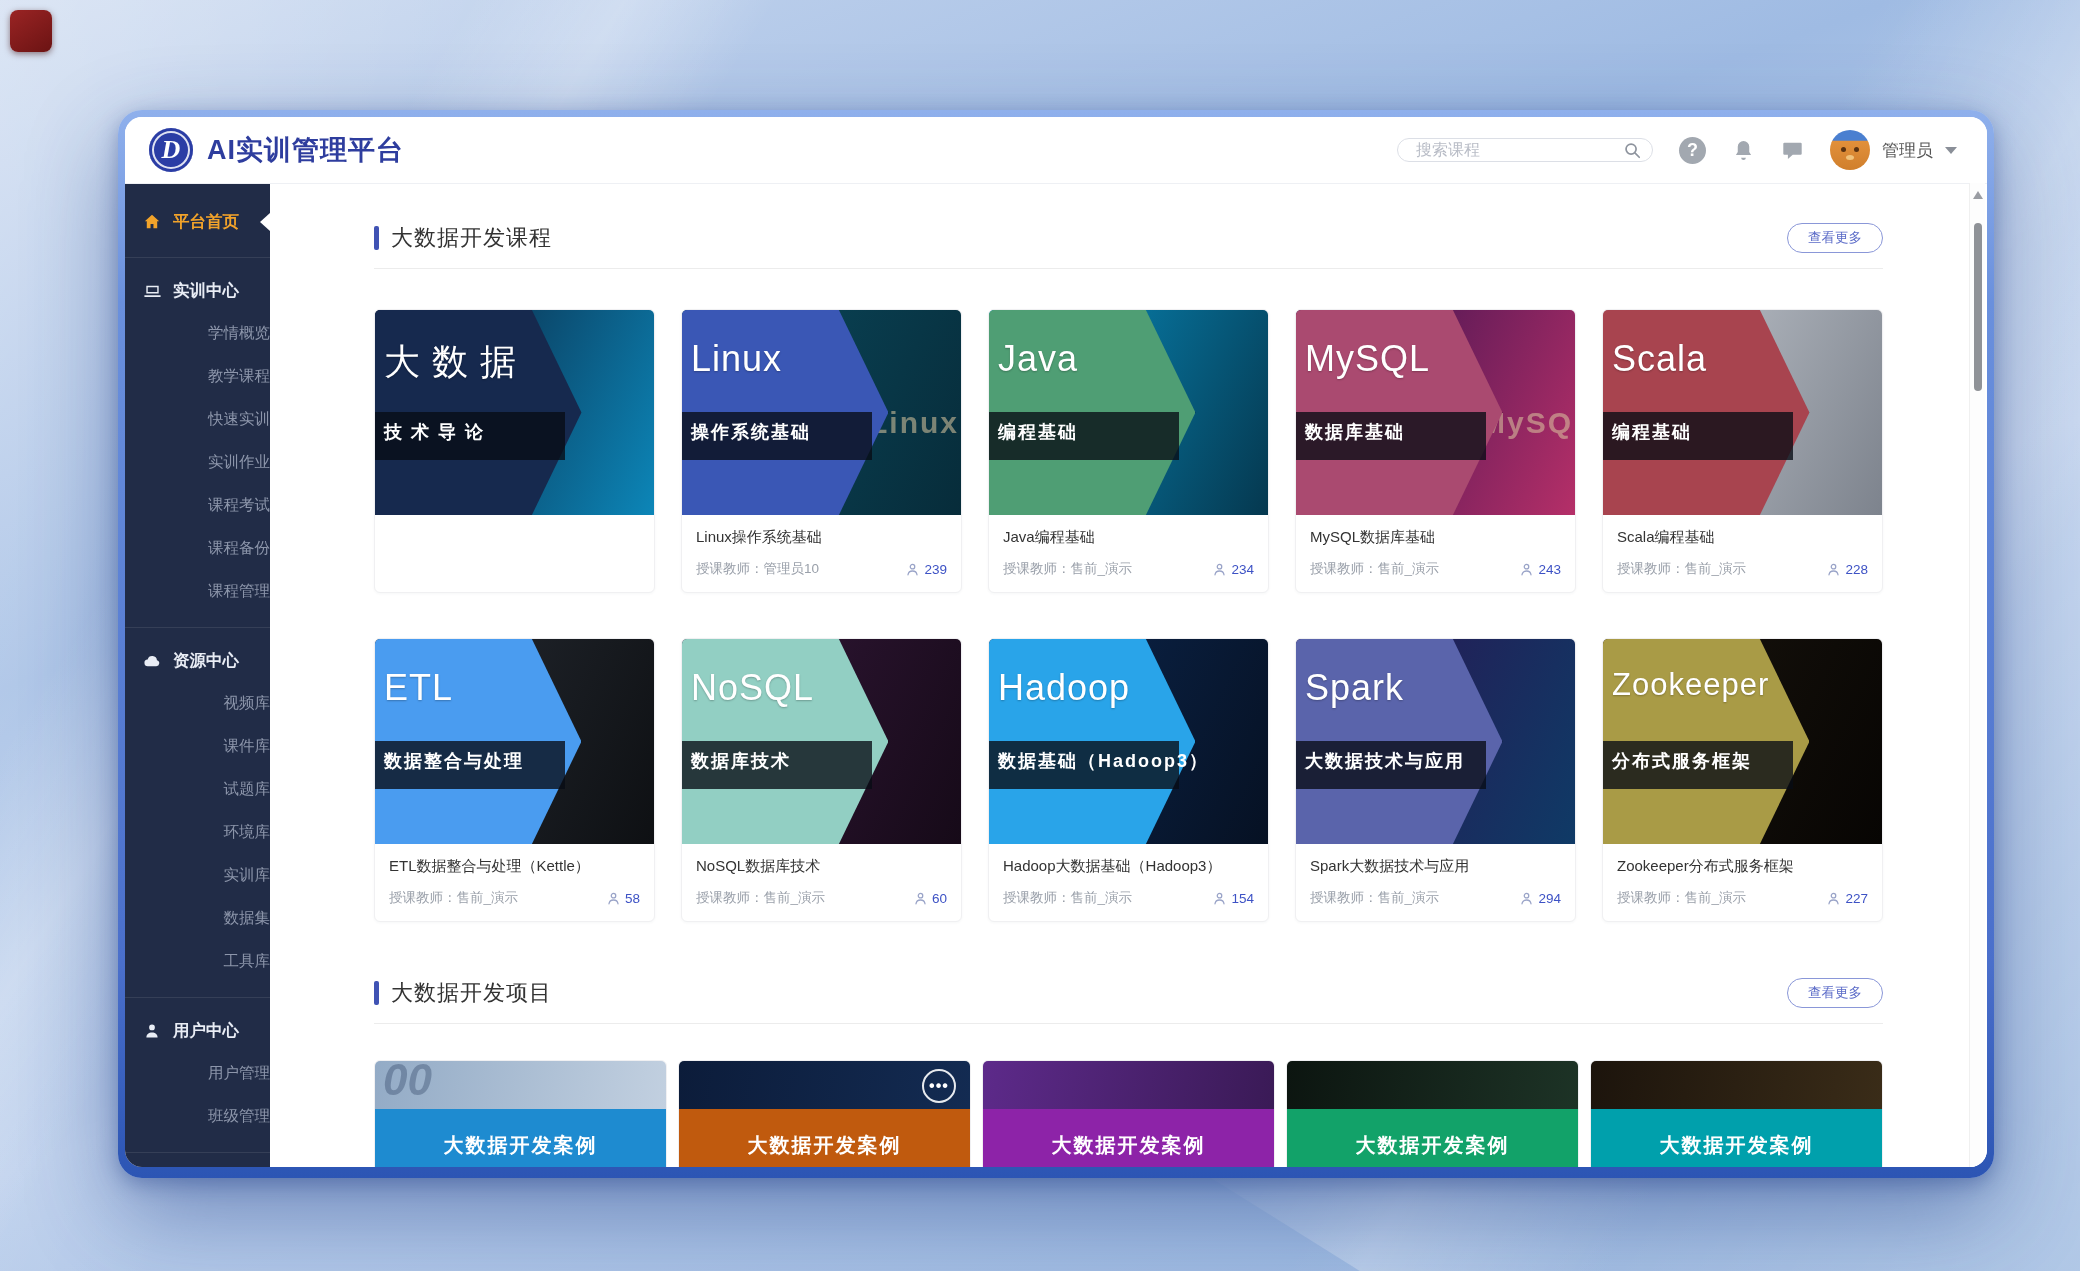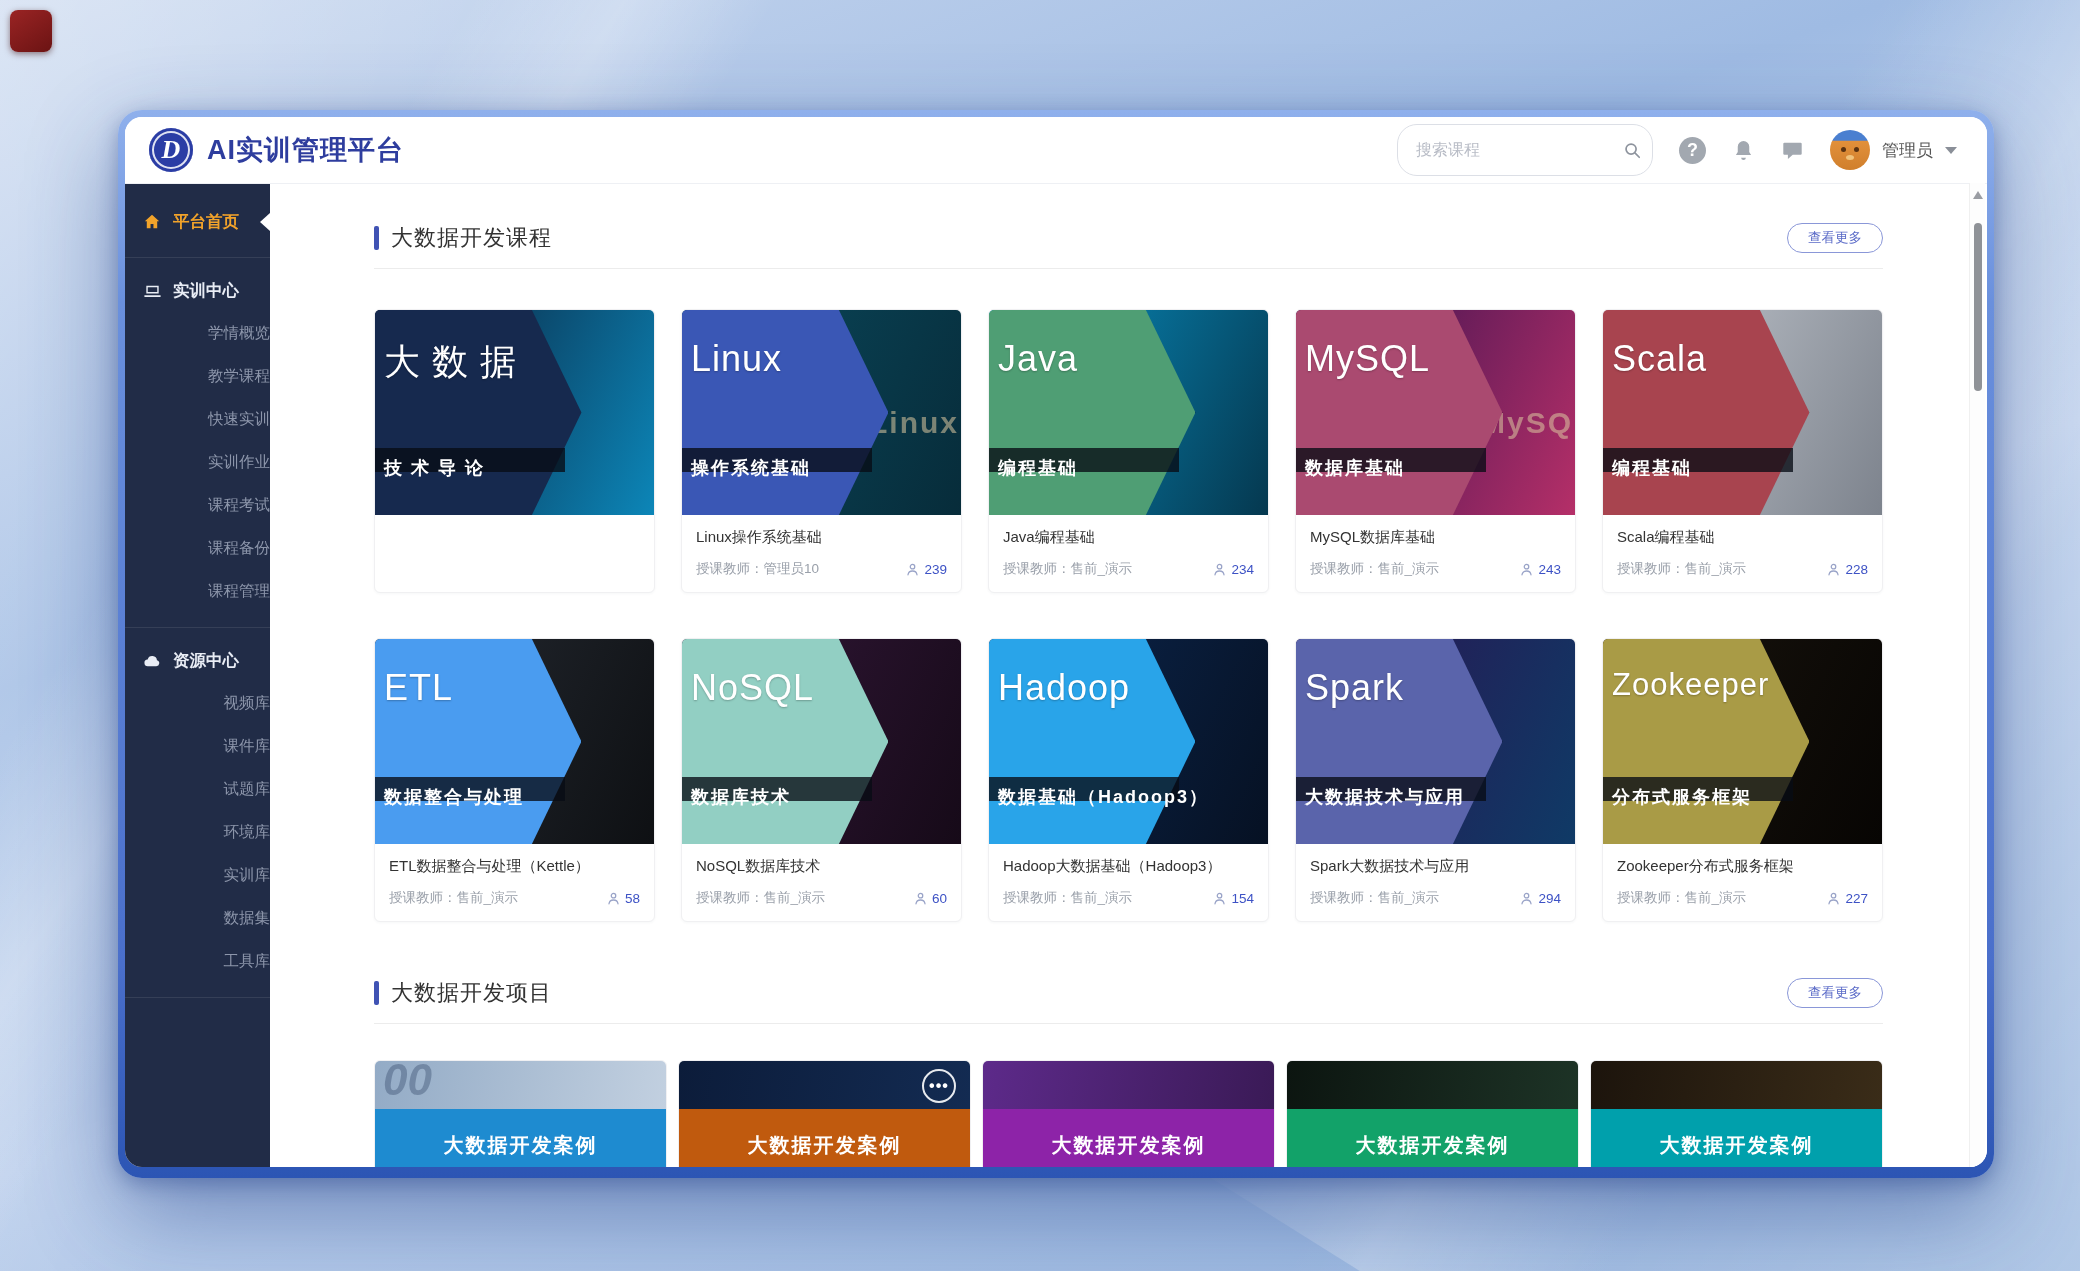--- a/index.html
+++ b/index.html
@@ -28,21 +28,21 @@
 
   
   .hd{ height:66px; flex:0 0 66px; background:#fff; display:flex; align-items:center;
     padding:0 30px 0 24px; box-shadow:0 1px 0 #eef0f4; position:relative; z-index:3;}
   .logo{ width:44px; height:44px; border-radius:50%; background:#2b3da5; color:#fff;
     display:flex; align-items:center; justify-content:center; font-size:26px; font-weight:bold;
     font-family:"Liberation Serif","DejaVu Serif",serif; font-style:italic;
     box-shadow:inset 0 0 0 3px #2b3da5, inset 0 0 0 5px rgba(255,255,255,.85);}
   .app-title{ margin-left:14px; font-size:27px; font-weight:bold; color:#2e3d9e; letter-spacing:1px;}
   .hd-right{ margin-left:auto; display:flex; align-items:center; gap:26px;}
-  .search{ width:256px; height:52px; border:1px solid #dcdfe6; border-radius:20px;
+  .search{ width:256px; height:24px; border:1px solid #dcdfe6; border-radius:20px;
     display:flex; align-items:center; padding:0 14px 0 18px; background:#fff;}
   .search input{ border:none; outline:none; flex:1; font-size:16px; color:#333; background:transparent;
     font-family:inherit;}
   .search input::placeholder{ color:#b8bcc6;}
   .search .sic{ color:#8e949e; display:flex;}
   .hic{ color:#a2a8b0; display:flex; align-items:center; cursor:pointer;}
   .qmark{ width:27px; height:27px; border-radius:50%; background:#a2a8b0; color:#fff;
     font-size:18px; font-weight:bold; display:flex; align-items:center; justify-content:center;}
   .avatar{ width:40px; height:40px; border-radius:50%; overflow:hidden; position:relative;
     background:linear-gradient(180deg,#4a7fd0 0%,#4a7fd0 26%,#e2903a 27%,#d07f2c 100%);}
@@ -81,23 +81,23 @@
 
   .grid{ display:grid; grid-template-columns:repeat(5,1fr); column-gap:26px; row-gap:45px; margin-top:40px;}
   .card{ background:#fff; border:1px solid #f0f0f2; border-radius:6px; overflow:hidden; cursor:pointer;
     box-shadow:0 1px 3px rgba(30,40,80,.04);}
   .thumb{ height:205px; position:relative; overflow:hidden;}
   .arrow{ position:absolute; left:0; top:0; bottom:0; width:74%;
     clip-path:polygon(0 0,76% 0,100% 50%,76% 100%,0 100%);
     filter:drop-shadow(3px 0 1px rgba(0,0,0,.35));}
   .tt-big{ position:absolute; left:9px; top:28px; color:#fff; font-weight:normal; font-size:36px;
     letter-spacing:1px; white-space:nowrap; text-shadow:0 1px 2px rgba(0,0,0,.25);}
-  .tt-band{ position:absolute; left:0; top:102px; height:24px; width:68%;
+  .tt-band{ position:absolute; left:0; top:102px; height:48px; width:68%;
     background:rgba(8,12,20,.78); color:#fff; font-size:18px; font-weight:bold;
-    line-height:40px; padding-left:9px; letter-spacing:2px; white-space:nowrap;margin-top:36px;}
+    line-height:40px; padding-left:9px; letter-spacing:2px; white-space:nowrap;}
   .wm{ position:absolute; color:rgba(220,200,160,.55); font-weight:bold; font-size:30px;
     right:2px; top:96px; letter-spacing:2px;}
   .cap{ padding:13px 14px 14px;}
   .cname{ font-size:15px; color:#333; white-space:nowrap; overflow:hidden; text-overflow:ellipsis;}
   .meta{ margin-top:13px; display:flex; align-items:center; font-size:13.5px; color:#9aa0aa;}
   .teacher{ flex:1; white-space:nowrap; overflow:hidden; text-overflow:ellipsis;}
   .cnt{ display:flex; align-items:center; gap:4px; color:#3d52c5; margin-left:8px;}
   .cnt .sic{ color:#9aa4c8; display:flex;}
 
   .proj-grid{ display:grid; grid-template-columns:repeat(5,1fr); column-gap:11px; margin-top:36px;}
@@ -200,20 +200,32 @@
             </div>
             <div class="ssub">视频库</div>
             <div class="ssub">课件库</div>
             <div class="ssub">试题库</div>
             <div class="ssub">环境库</div>
             <div class="ssub">实训库</div>
             <div class="ssub">数据集</div>
             <div class="ssub">工具库</div>
           </div>
           <div class="sgroup">
+            <div class="stop">
+              <span class="sic">
+                <svg viewBox="0 0 20 20" width="16" height="16">
+                  <path fill="currentColor" d="M10 9.2a3.6 3.6 0 1 0 0-7.2 3.6 3.6 0 0 0 0 7.2zM3 18c0-4 3.1-6.1 7-6.1s7 2.1 7 6.1z"></path>
+                </svg>
+              </span>
+              <span>用户中心</span>
+            </div>
+            <div class="ssub">用户管理</div>
+            <div class="ssub">班级管理</div>
+          </div>
+          <div class="sgroup">
             <div class="stop"></div>
           </div>
         </nav>
 
       <div class="main">
 
         <div class="sec-hd">
           <span class="sec-bar"></span>
           <span class="sec-title">大数据开发课程</span>
           <button class="more-btn">查看更多</button>

